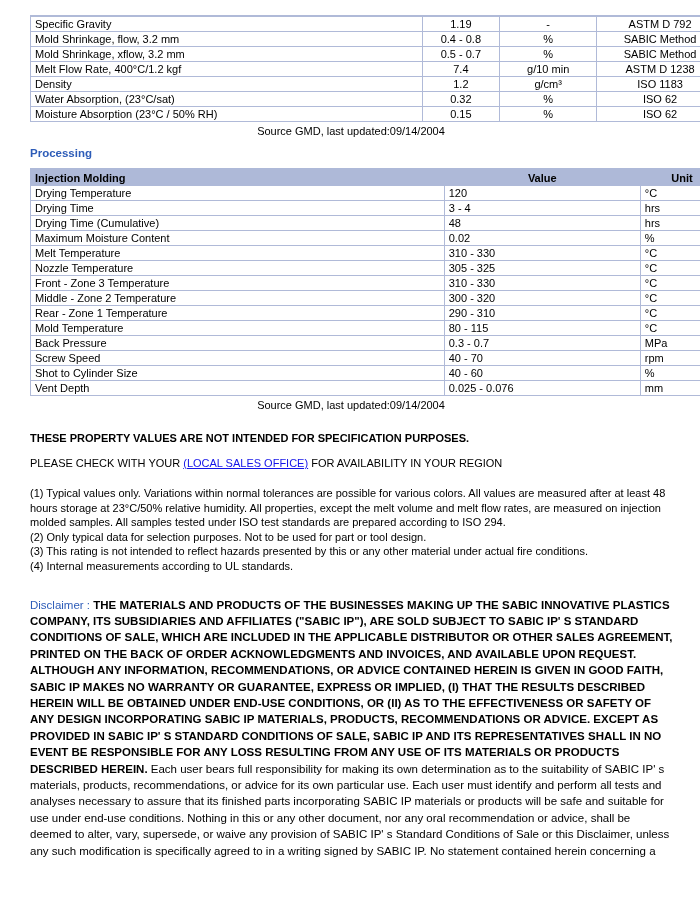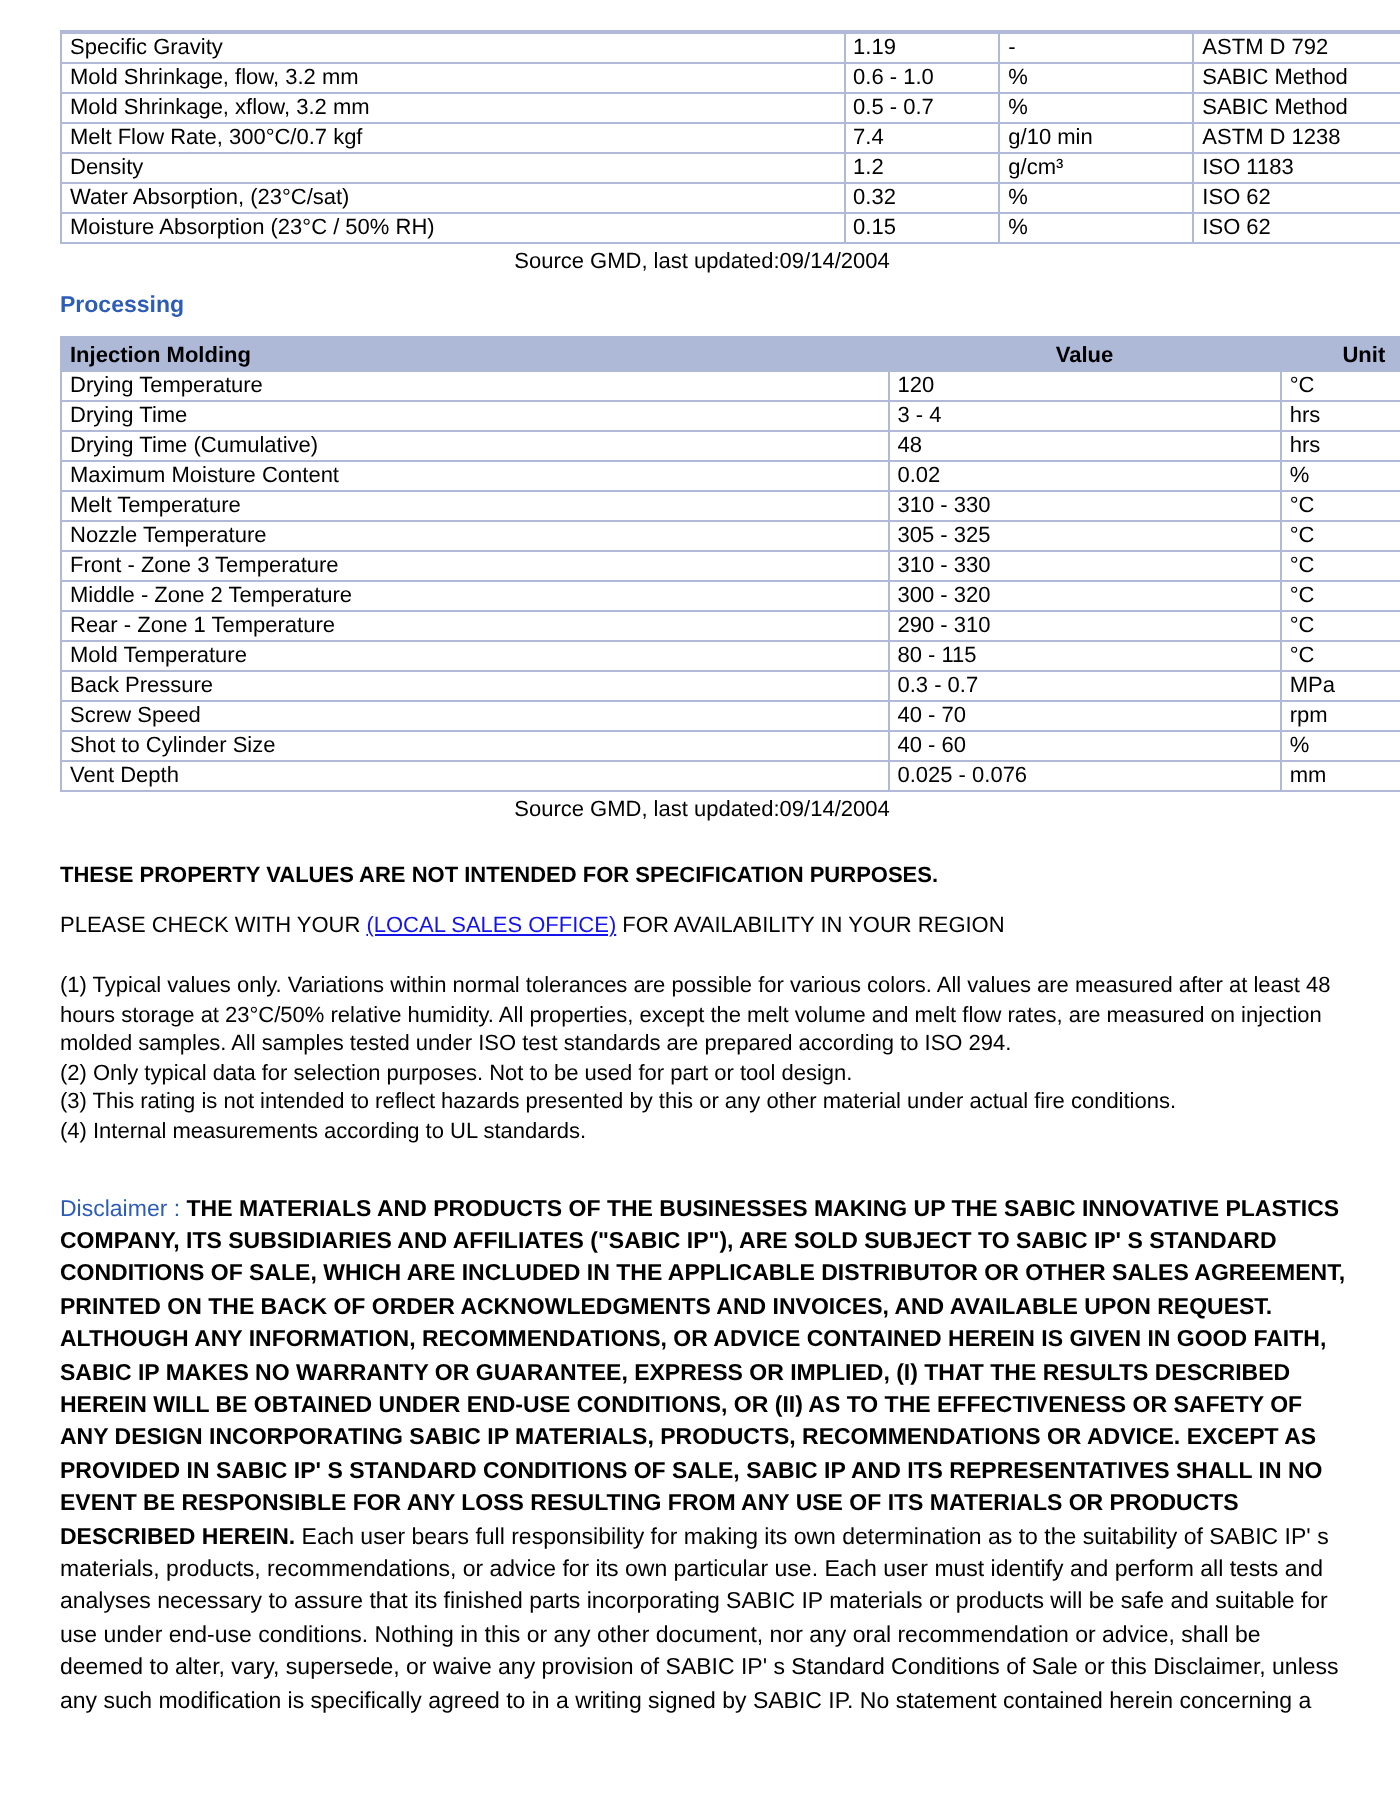--- a/index.html
+++ b/index.html
@@ -27,21 +27,21 @@
   td,th{
     border:1px solid var(--tbl-border);
     padding:1px 4px 0;
     height:15px;
     line-height:13px;
     overflow:hidden;
     white-space:nowrap;
     font-weight:normal;
   }
   .props{border-top:2px solid var(--tbl-border);}
-  .props td:nth-child(n+2){text-align:left;}
+  .props td:nth-child(n+2){text-align:center;}
 
   .proc{margin-top:0;}
   .proc td:nth-child(n+2){text-align:left;}
   .proc thead th{
     background:var(--tbl-header-bg);
     border:1px solid var(--tbl-header-bg);
     text-align:left;
     font-weight:bold;
     height:17px;
     padding:2px 4px 0;
@@ -87,32 +87,32 @@
     </colgroup>
     <tbody>
         <tr>
           <td>Specific Gravity</td>
           <td>1.19</td>
           <td>-</td>
           <td>ASTM D 792</td>
         </tr>
         <tr>
           <td>Mold Shrinkage, flow, 3.2 mm</td>
-          <td>0.6 - 1.0</td>
+          <td>0.4 - 0.8</td>
           <td>%</td>
           <td>SABIC Method</td>
         </tr>
         <tr>
           <td>Mold Shrinkage, xflow, 3.2 mm</td>
           <td>0.5 - 0.7</td>
           <td>%</td>
           <td>SABIC Method</td>
         </tr>
         <tr>
-          <td>Melt Flow Rate, 300°C/0.7 kgf</td>
+          <td>Melt Flow Rate, 400°C/1.2 kgf</td>
           <td>7.4</td>
           <td>g/10 min</td>
           <td>ASTM D 1238</td>
         </tr>
         <tr>
           <td>Density</td>
           <td>1.2</td>
           <td>g/cm³</td>
           <td>ISO 1183</td>
         </tr>

